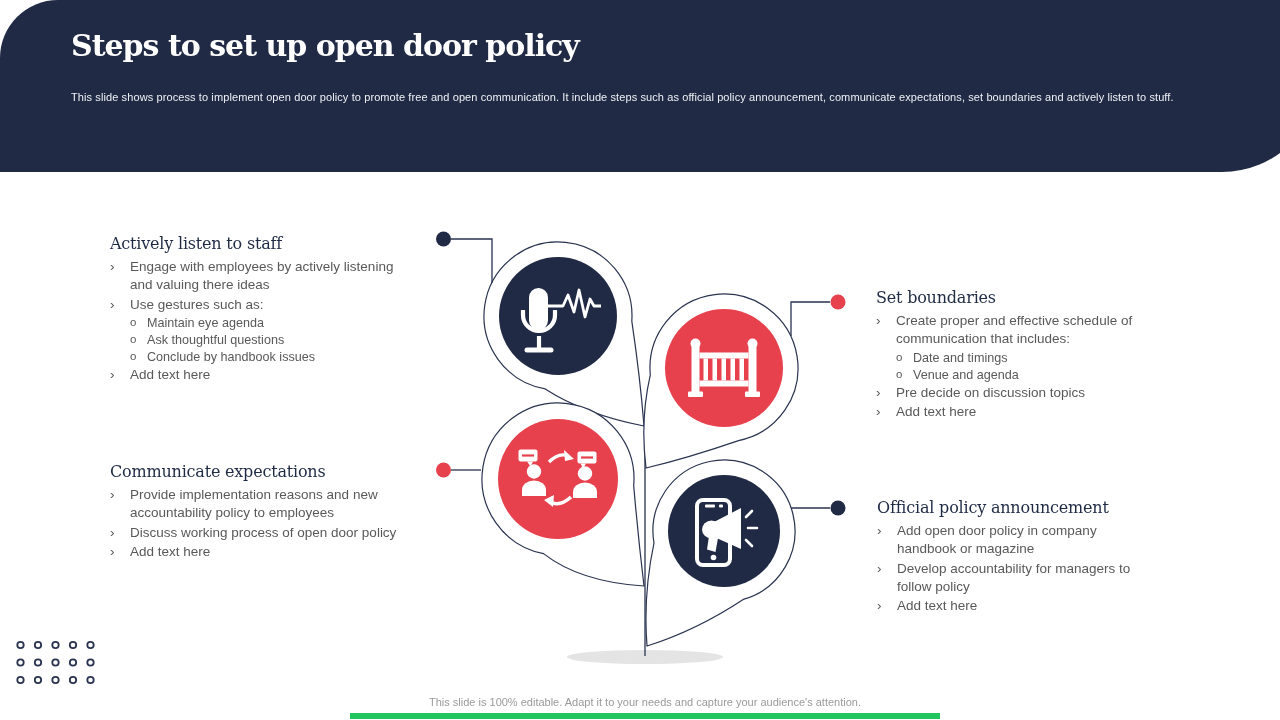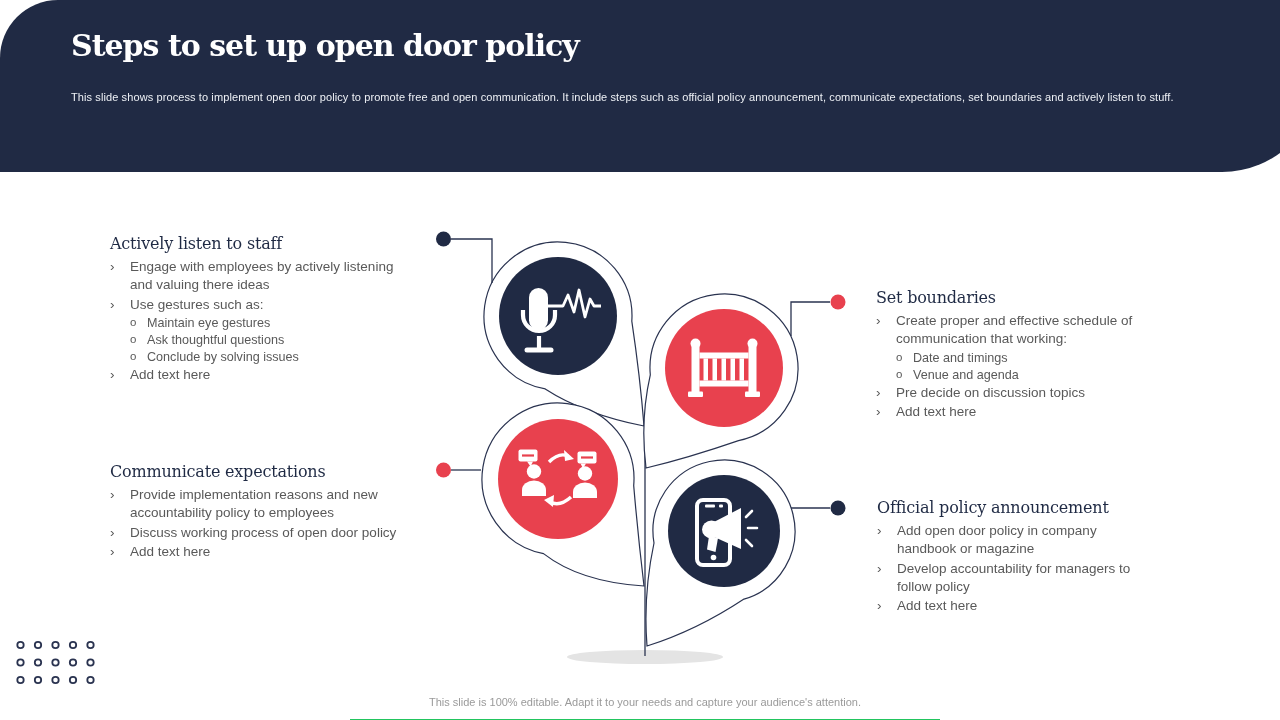--- a/index.html
+++ b/index.html
@@ -35,21 +35,21 @@
   .sub-marker{flex:0 0 17px;width:17px;font-size:11.5px;}
 
   .sec-listen{left:110px;top:234px;width:345px;}
   .sec-boundaries{left:876px;top:288px;width:305px;}
   .sec-communicate{left:110px;top:462px;width:345px;}
   .sec-official{left:877px;top:498px;width:300px;}
 
   
   .footer-note{position:absolute;left:350px;top:696px;width:590px;z-index:2;
                text-align:center;font-size:11px;color:var(--footer-text);
-               border-bottom:1px solid #22c55e;padding-bottom:11px;}
+               border-bottom:6px solid #22c55e;padding-bottom:5px;}
   .page-number{position:absolute;right:26px;top:690px;z-index:2;
                font-size:11px;color:#555555;margin-top:47px;}
 </style>
 </head>
 <body>
 
 <div class="slide">
 
   <div class="header">
     <h1>Steps to set up open door policy</h1>
@@ -158,44 +158,44 @@
         <span class="b-marker">›</span>
         <span class="b-text">Engage with employees by actively listening
 and valuing there ideas</span>
         </li>
       <li class="b-item">
         <span class="b-marker">›</span>
         <span class="b-text">Use gestures such as:</span>
         </li>
       <li class="sub-item">
         <span class="sub-marker">o</span>
-        <span class="b-text">Maintain eye gestures</span>
+        <span class="b-text">Maintain eye agenda</span>
         </li>
       <li class="sub-item">
         <span class="sub-marker">o</span>
         <span class="b-text">Ask thoughtful questions</span>
         </li>
       <li class="sub-item">
         <span class="sub-marker">o</span>
-        <span class="b-text">Conclude by solving issues</span>
+        <span class="b-text">Conclude by handbook issues</span>
         </li>
       <li class="b-item">
         <span class="b-marker">›</span>
         <span class="b-text">Add text here</span>
         </li>
     </ul>
   </div>
 
   <div class="section sec-boundaries">
     <h2>Set boundaries</h2>
     <ul class="b-list">
       <li class="b-item">
         <span class="b-marker">›</span>
         <span class="b-text">Create proper and effective schedule of
-communication that working:</span>
+communication that includes:</span>
         </li>
       <li class="sub-item">
         <span class="sub-marker">o</span>
         <span class="b-text">Date and timings</span>
         </li>
       <li class="sub-item">
         <span class="sub-marker">o</span>
         <span class="b-text">Venue and agenda</span>
         </li>
       <li class="b-item">

